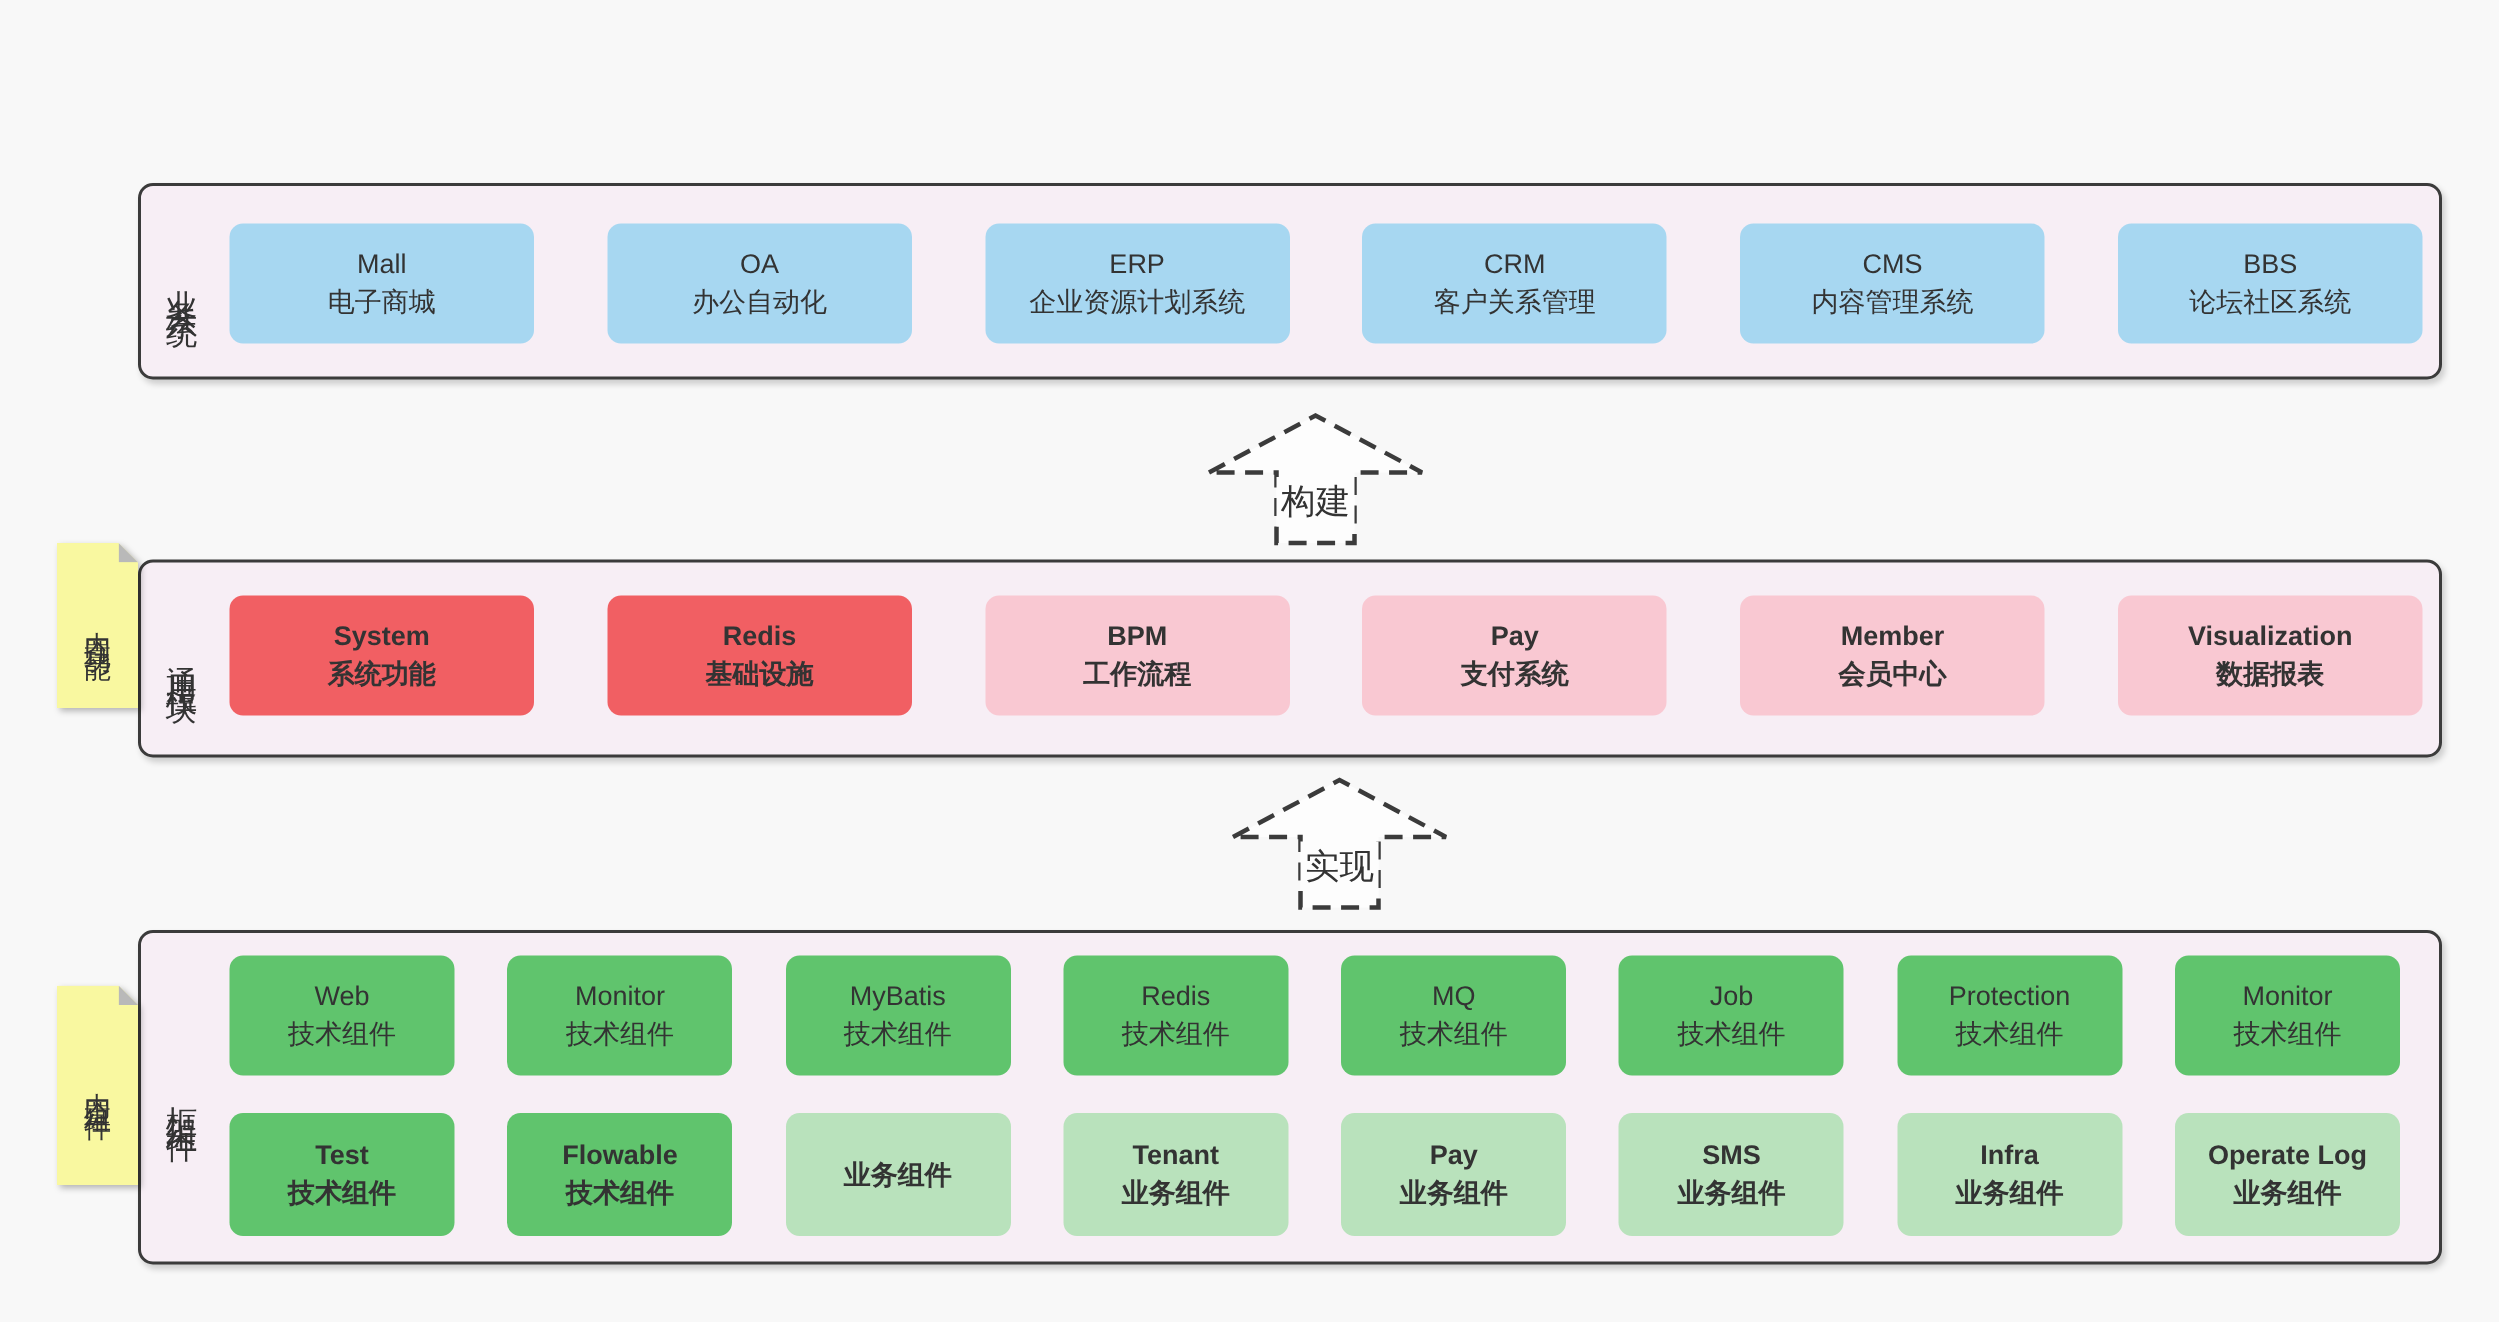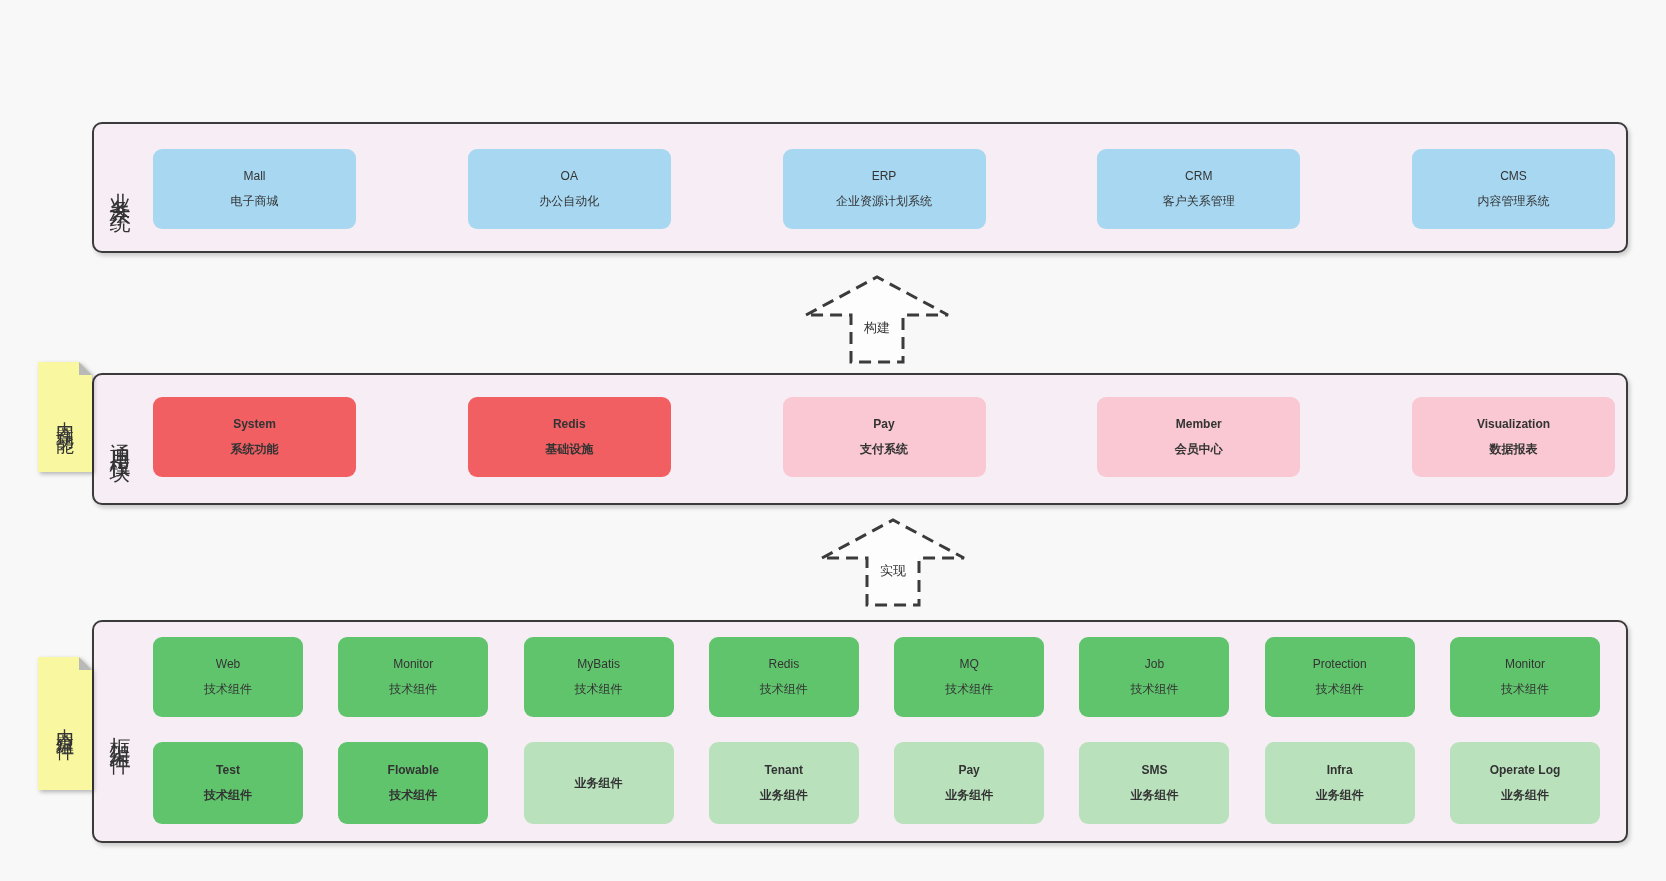--- a/index.html
+++ b/index.html
@@ -30,21 +30,21 @@
   }
   
   .row{position:absolute; left:59px; display:flex; justify-content:space-between;}
   .layer-0 .row{top:25px; right:11px; height:80px;}
   .layer-1 .row{top:22px; right:11px; height:80px;font-weight:bold;}
   .layer-2 .row-0{top:15px; right:26px; height:80px;}
   .layer-2 .row-1{top:120px; right:26px; height:82px;font-weight:bold;}
   .box{
     border-radius:9px; display:flex; flex-direction:column;
     align-items:center; justify-content:center; text-align:center;
-    font-size:12px; line-height:25px; color:var(--text);
+    font-size:18px; line-height:25px; color:var(--text);
   }
   .layer-0 .box,.layer-1 .box{width:203px;}
   .layer-2 .box{width:150px; padding:0 19px;}
   .tone-blue{background:var(--blue);}
   .tone-red{background:var(--red);}
   .tone-pink{background:var(--pink);}
   .tone-green{background:var(--green);}
   .tone-light-green{background:var(--light-green);}
   
   .note-wrap{position:absolute; left:38px; width:54px; filter:drop-shadow(2px 2px 2px rgba(0,0,0,.28)); z-index:3;}
@@ -63,21 +63,21 @@
     writing-mode:vertical-rl; text-orientation:upright;
     font-size:18px; letter-spacing:5px; color:var(--text); white-space:nowrap;
   }
   
   .arrow{position:absolute; width:160px; height:92px;}
   .arrow-1{left:797px; top:274px;}
   .arrow-2{left:813px; top:517px;text-align:center;}
   .arrow svg{position:absolute; inset:0; overflow:visible;}
   .arrow-label{
     position:absolute; left:50%; top:44px; transform:translateX(-50%);
-    background:var(--arrow-fill); font-size:13px; padding:1px 3px; color:var(--text);
+    background:var(--arrow-fill); font-size:23px; padding:1px 3px; color:var(--text);
     white-space:nowrap;
   }
 </style>
 </head>
 <body>
 
 <section class="layer layer-0">
   <div class="layer-label">业务系统</div>
   <div class="row">
       <div class="box tone-blue">
@@ -92,20 +92,24 @@
         <div class="box-name">ERP</div>
         <div class="box-sub">企业资源计划系统</div>
       </div>
       <div class="box tone-blue">
         <div class="box-name">CRM</div>
         <div class="box-sub">客户关系管理</div>
       </div>
       <div class="box tone-blue">
         <div class="box-name">CMS</div>
         <div class="box-sub">内容管理系统</div>
+      </div>
+      <div class="box tone-blue">
+        <div class="box-name">BBS</div>
+        <div class="box-sub">论坛社区系统</div>
       </div>
     </div>
 </section>
 
 <div class="arrow arrow-1">
   <svg viewBox="0 0 160 92">
     <polygon points="9,41 80,3 151,41 106,41 106,88 54,88 54,41" fill="var(--arrow-fill)" stroke="var(--border)" stroke-width="3" stroke-dasharray="12 7" stroke-linejoin="miter"></polygon>
   </svg>
   <div class="arrow-label">构建</div>
 </div>
@@ -121,20 +125,24 @@
   <div class="row">
       <div class="box tone-red">
         <div class="box-name">System</div>
         <div class="box-sub">系统功能</div>
       </div>
       <div class="box tone-red">
         <div class="box-name">Redis</div>
         <div class="box-sub">基础设施</div>
       </div>
       <div class="box tone-pink">
+        <div class="box-name">BPM</div>
+        <div class="box-sub">工作流程</div>
+      </div>
+      <div class="box tone-pink">
         <div class="box-name">Pay</div>
         <div class="box-sub">支付系统</div>
       </div>
       <div class="box tone-pink">
         <div class="box-name">Member</div>
         <div class="box-sub">会员中心</div>
       </div>
       <div class="box tone-pink">
         <div class="box-name">Visualization</div>
         <div class="box-sub">数据报表</div>

